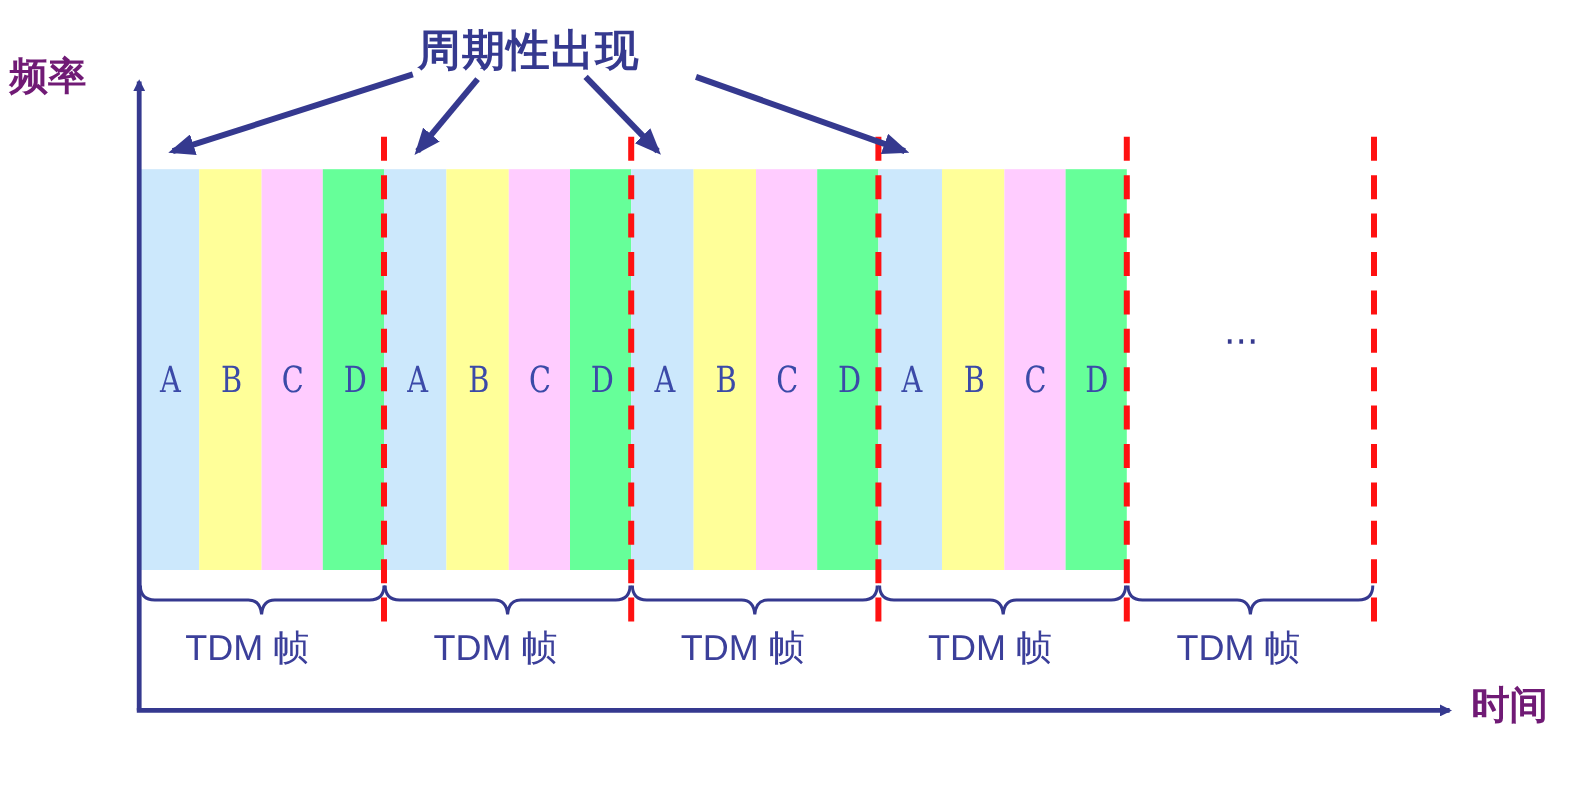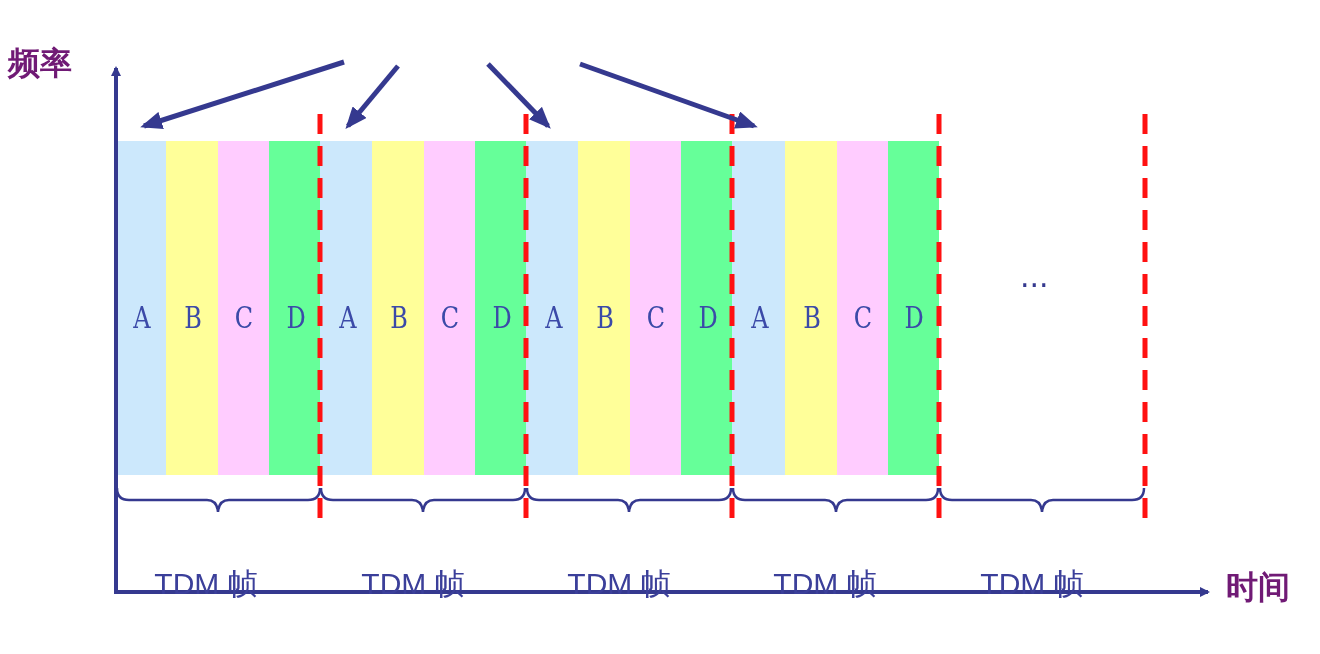--- a/index.html
+++ b/index.html
@@ -5,21 +5,21 @@
   html, body { margin: 0; padding: 0; background: #ffffff; }
   body { width: 1320px; height: 654px; position: relative; overflow: hidden;
          font-family: "DejaVu Sans", sans-serif; }
   #stage { position: absolute; left: 0; top: 0; width: 1320px; height: 654px; }
   .slot { position: absolute; top: 141px; height: 334px; }
   .slot-label { position: absolute; top: 300px; width: 52px; text-align: center;
                 font-family: "DejaVu Serif", "Liberation Serif", serif; font-size: 30px;
                 color: #3b4aa8; transform: scaleX(0.8); }
   .frame-label { position: absolute; top: 520px; width: 206px; text-align: center;
                  font-family: "Liberation Sans", "DejaVu Sans", sans-serif; font-size: 30px;
-                 color: #3b3f9a; margin-top: 44px; }
+                 color: #3b3f9a; }
   .axis-label { position: absolute; font-family: Liberation Serif, serif; font-size: 32px;
                 font-weight: bold; color: #701a75; }
   .callout { position: absolute; left: 348px; top: 18px; font-size: 36px; font-weight: bold;
              color: #35398f; font-family: "DejaVu Sans", sans-serif; letter-spacing: 1px; }
   .ellipsis { position: absolute; left: 1020px; top: 268px; font-size: 30px; color: #35398f;
               font-family: "DejaVu Sans", sans-serif; }
   svg { position: absolute; left: 0; top: 0; }
 </style>
 </head>
 <body>
@@ -101,19 +101,20 @@
     <g stroke="#35398f" stroke-width="5">
       <line x1="344" y1="62" x2="144" y2="126" marker-end="url(#ahBig)"></line>
       <line x1="398" y1="66" x2="348" y2="126" marker-end="url(#ahBig)"></line>
       <line x1="488" y1="64" x2="548" y2="126" marker-end="url(#ahBig)"></line>
       <line x1="580" y1="64" x2="754" y2="126" marker-end="url(#ahBig)"></line>
     </g>
   </svg>
 
   <div class="axis-label" style="left:8px;top:42px;">频率</div>
   <div class="axis-label" style="left:1226px;top:566px;text-align:right;">时间</div>
+  <div class="callout">周期性出现</div>
 
   <div class="frame-label" style="left:103px;">TDM 帧</div>
   <div class="frame-label" style="left:310px;">TDM 帧</div>
   <div class="frame-label" style="left:516px;">TDM 帧</div>
   <div class="frame-label" style="left:722px;">TDM 帧</div>
   <div class="frame-label" style="left:929px;">TDM 帧</div>
 </div>
 
 </body></html>

